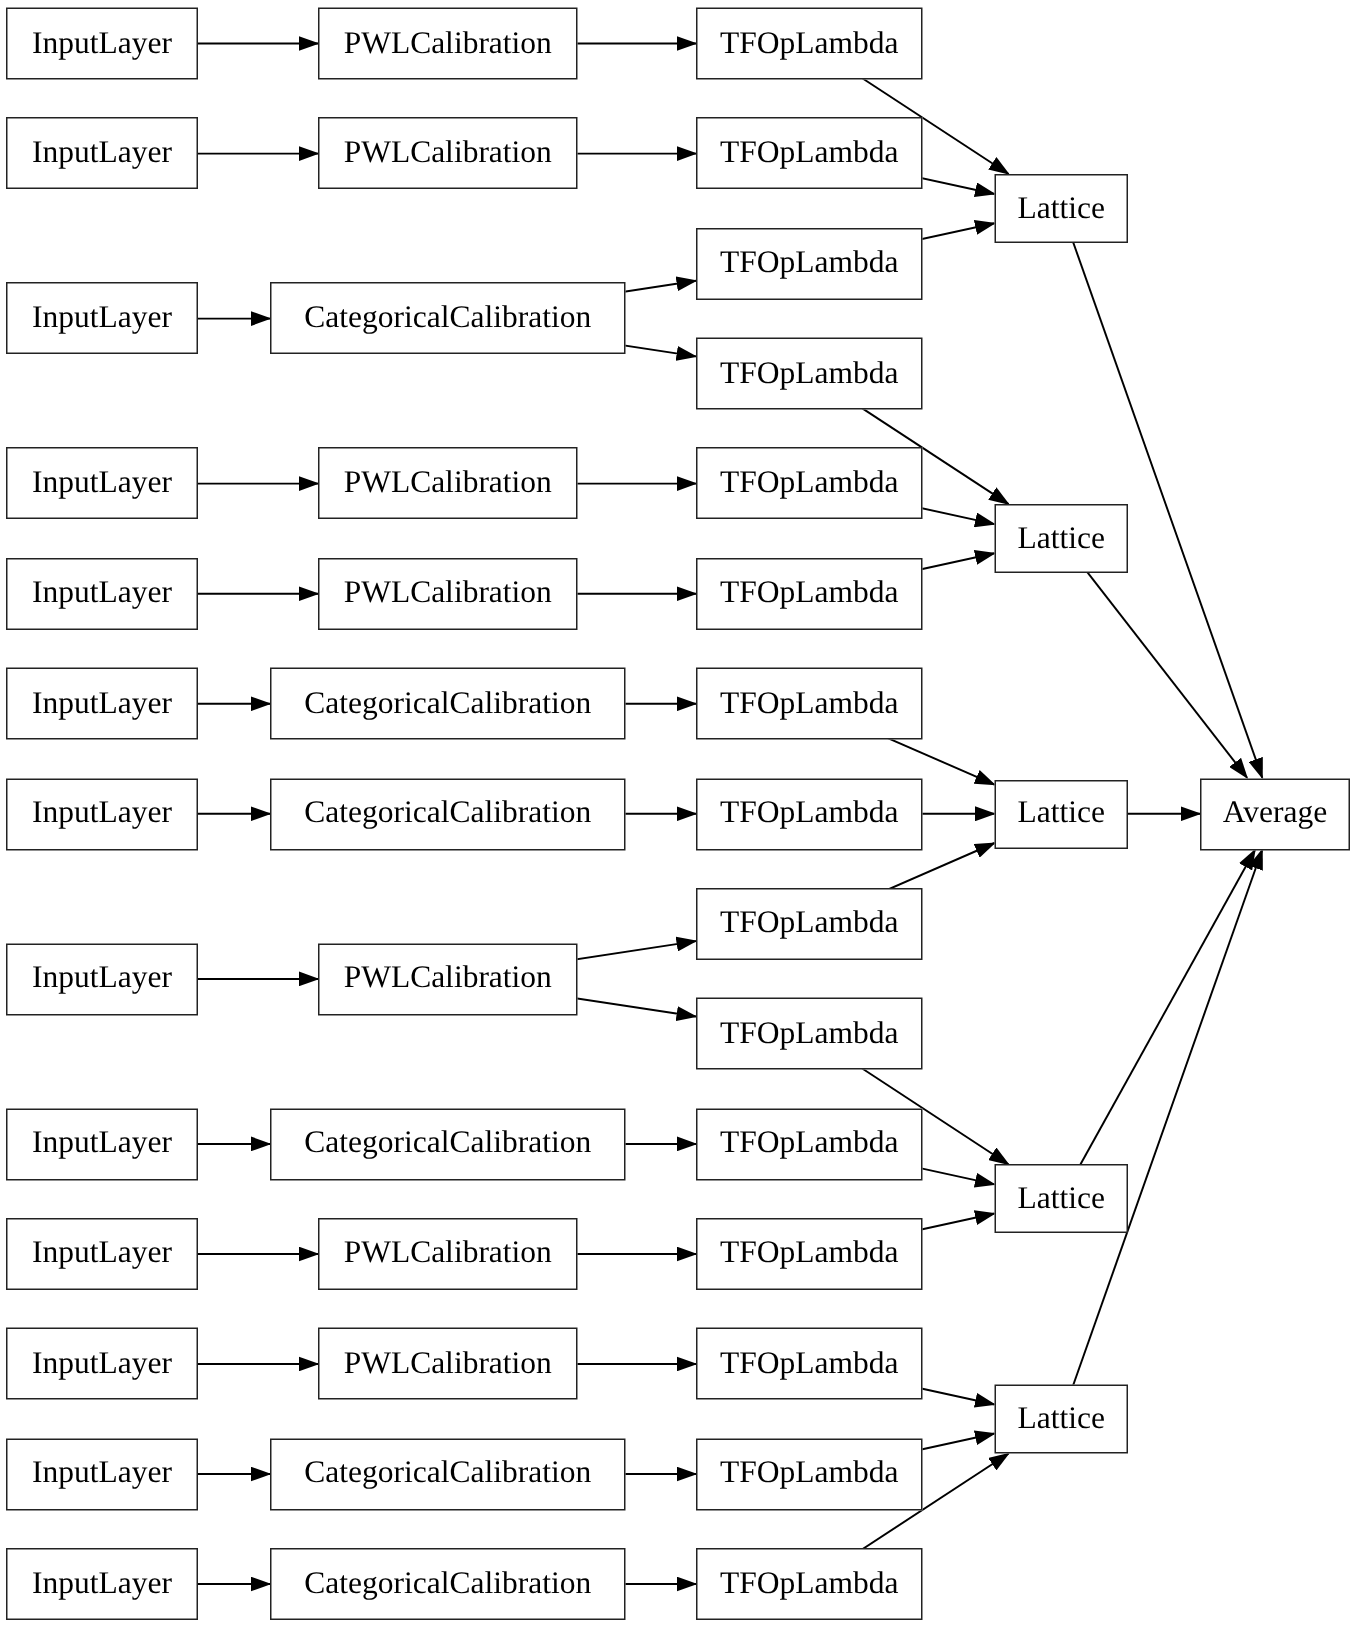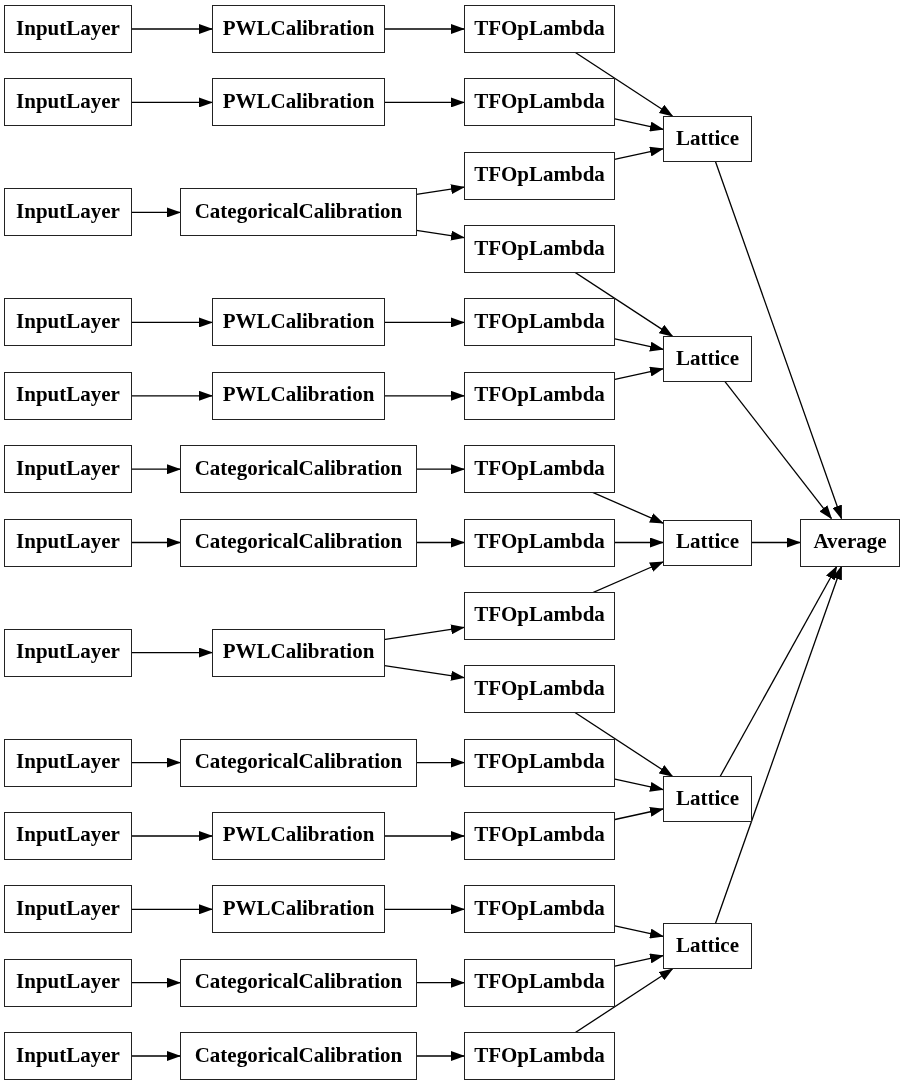--- a/index.html
+++ b/index.html
@@ -7,21 +7,20 @@
     padding: 0;
     background: #ffffff;
   }
   #canvas {
     position: relative;
     width: 905px;
     height: 1087px;
     background: #ffffff;
     font-family: "Liberation Serif", "DejaVu Serif", serif;
     overflow: hidden;
-    font-weight: bold;
   }
   #edges {
     position: absolute;
     left: 0;
     top: 0;
     width: 905px;
     height: 1087px;
   }
   .node {
     position: absolute;

